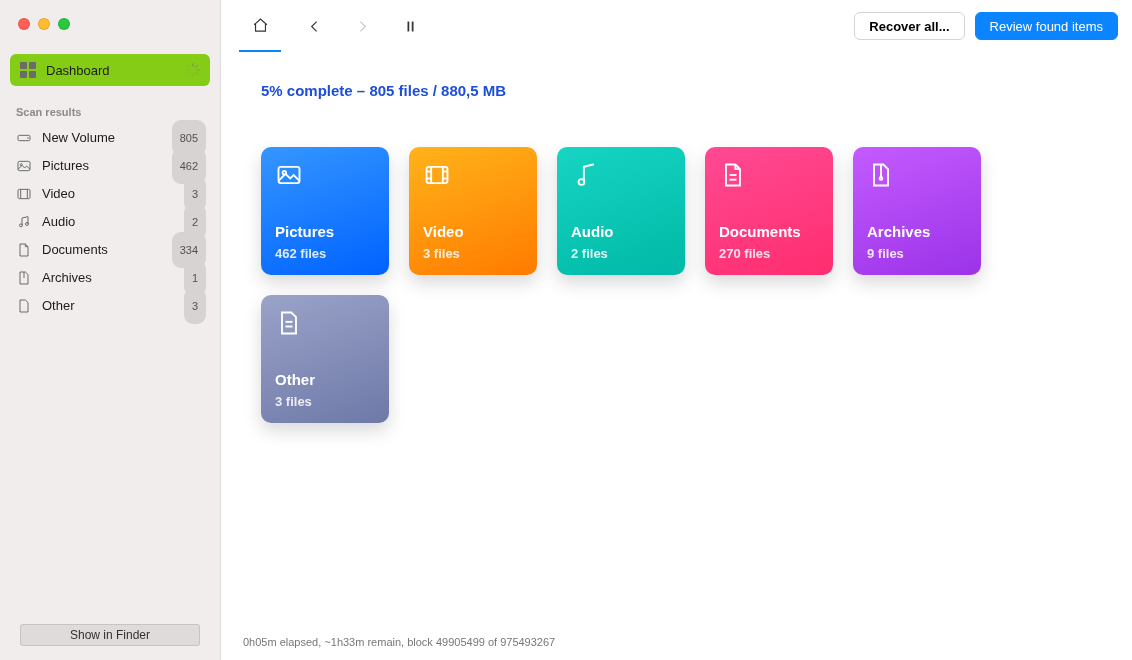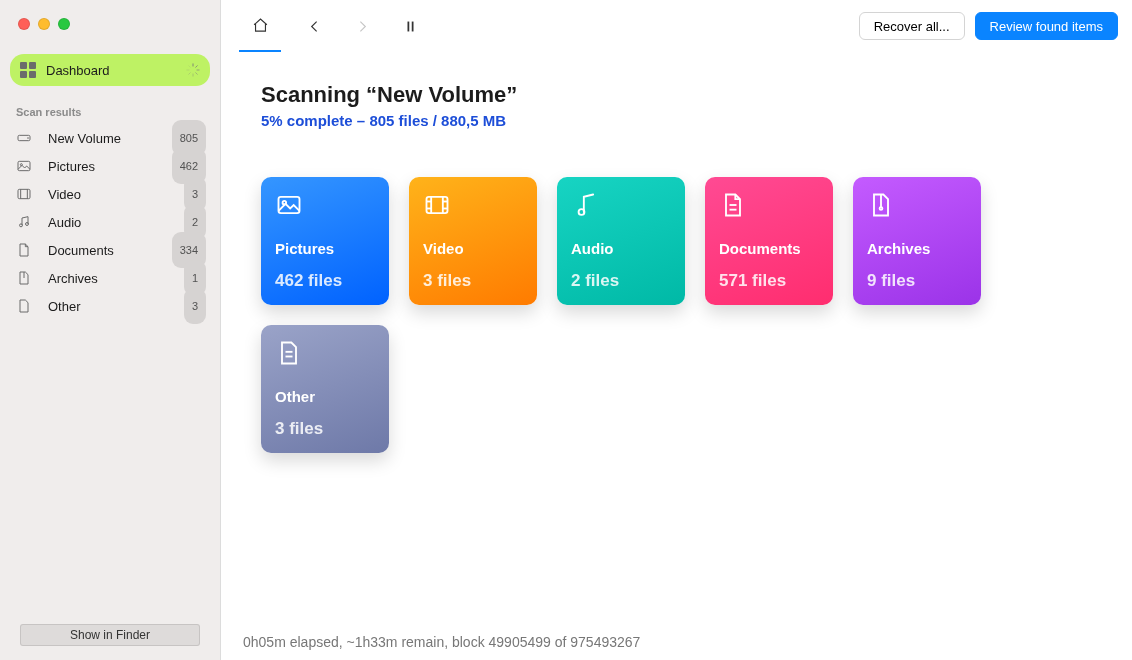--- a/index.html
+++ b/index.html
@@ -33,22 +33,22 @@
   height: 12px;
   border-radius: 50%;
   display: inline-block;
 }
 .tr-close { background: #ff5f57; border: 0.5px solid rgba(0,0,0,0.1); }
 .tr-min   { background: #febc2e; border: 0.5px solid rgba(0,0,0,0.1); }
 .tr-max   { background: #28c840; border: 0.5px solid rgba(0,0,0,0.1); }
 
 .side-selected {
   margin: 6px 10px 10px 10px;
-  background: #bef264;
-  border-radius: 14px;
+  background: #84cc16;
+  border-radius: 6px;
   height: 32px;
   display: flex;
   align-items: center;
   padding: 0 10px;
   justify-content: space-between;
 }
 .side-selected .left { display: flex; align-items: center; gap: 10px; }
 .side-selected .icon-grid {
   width: 16px; height: 16px;
   display: grid;
@@ -70,21 +70,21 @@
   font-weight: 600;
 }
 .side-item {
   height: 28px;
   display: flex;
   align-items: center;
   padding: 0 14px 0 16px;
   justify-content: space-between;
   cursor: default;
 }
-.side-item .left { display: flex; align-items: center; gap: 16px; }
+.side-item .left { display: flex; align-items: flex-start; gap: 10px; }
 .side-item .icn { width: 16px; height: 16px; display:flex; align-items:center; justify-content:center; }
 .side-item .icn svg { width: 16px; height: 16px; stroke: #6b6b6b; fill: none; stroke-width: 1.5; }
 .badge {
   background: #d6d3d2;
   color: #525252;
   font-size: 11px;
   border-radius: 9px;
   padding: 12px 8px;
   min-width: 20px;
   text-align: center;
@@ -125,21 +125,21 @@
 .tb-icon.disabled svg { stroke: #c6c6c6; }
 .tb-right { margin-left: auto; display: flex; gap: 10px; }
 .btn {
   height: 28px;
   padding: 0 14px;
   border-radius: 6px;
   font-size: 13px;
   cursor: pointer;
   border: 1px solid #d4d4d4;
   background: #fff;
-  font-weight: 400;
+  font-weight: 700;
 }
 .btn.primary {
   background: #0a84ff;
   color: #ffffff;
   border: 1px solid #0a84ff;
   font-weight: 500;
 }
 
 .content { padding: 30px 40px 0 40px; flex:1; }
 .title { font-size: 22px; font-weight: 700; margin-bottom: 4px; }
@@ -158,36 +158,36 @@
   color: #fff;
   display: flex;
   flex-direction: column;
   justify-content: space-between;
   box-shadow: 0 8px 18px rgba(0,0,0,0.15);
   cursor: pointer;
 }
 .card .icn { width: 28px; height: 28px; }
 .card .icn svg { width: 28px; height: 28px; stroke: #fff; fill:none; stroke-width:1.6; }
 .card .label { font-size: 15px; font-weight: 700; }
-.card .count { font-size: 17px; font-weight: 600; opacity: 0.85; margin-top: 14px; }
+.card .count { font-size: 13px; font-weight: 600; opacity: 0.85; margin-top: 6px; }
 
 .c-pictures  { background: linear-gradient(160deg, #3596ff 0%, #0062ff 100%); }
 .c-video     { background: linear-gradient(160deg, #ffb31a 0%, #ff7b00 100%); }
 .c-audio     { background: linear-gradient(160deg, #17d4c3 0%, #00b9a6 100%); }
 .c-documents { background: linear-gradient(160deg, #ff4a93 0%, #ff2d6f 100%); }
 .c-archives  { background: linear-gradient(160deg, #c45bff 0%, #9b33e8 100%); }
 .c-other     { background: linear-gradient(160deg, #9aa3c8 0%, #6e79a8 100%); }
 
 .statusbar {
   height: 36px;
   display: flex;
   align-items: center;
   padding: 0 22px;
   color: #777;
-  font-size: 14px;
+  font-size: 11px;
 }
 </style>
 </head>
 <body>
 
 <div class="sidebar">
   <div class="traffic">
     <span class="tr-close"></span>
     <span class="tr-min"></span>
     <span class="tr-max"></span>
@@ -340,21 +340,20 @@
           </svg>
         </span>
     </div>
     <div class="tb-right">
       <button class="btn">Recover all...</button>
       <button class="btn primary">Review found items</button>
     </div>
   </div>
 
   <div class="content">
-    <div class="title">Scanning “New Volume”</div>
     <div class="subtitle">5% complete – 805 files / 880,5 MB</div>
 
     <div class="cards">
       <div class="card c-pictures">
         <span class="icn"><svg viewBox="0 0 24 24">
               <rect x="3" y="5" width="18" height="14" rx="2"></rect>
               <circle cx="8" cy="10" r="1.5"></circle>
               <path d="M3 17 L9 11 L13 15 L16 12 L21 17"></path>
             </svg></span>
         <div>
@@ -389,21 +388,21 @@
       </div>
       <div class="card c-documents">
         <span class="icn"><svg viewBox="0 0 24 24">
               <path d="M6 3 H14 L18 7 V21 H6 Z"></path>
               <path d="M14 3 V7 H18"></path>
               <line x1="9" y1="12" x2="15" y2="12"></line>
               <line x1="9" y1="16" x2="15" y2="16"></line>
             </svg></span>
         <div>
           <div class="label">Documents</div>
-          <div class="count">571 files</div>
+          <div class="count">270 files</div>
         </div>
       </div>
       <div class="card c-archives">
         <span class="icn"><svg viewBox="0 0 24 24">
               <path d="M6 3 H14 L18 7 V21 H6 Z"></path>
               <line x1="12" y1="3" x2="12" y2="14"></line>
               <circle cx="12" cy="15" r="1.2"></circle>
             </svg></span>
         <div>
           <div class="label">Archives</div>

